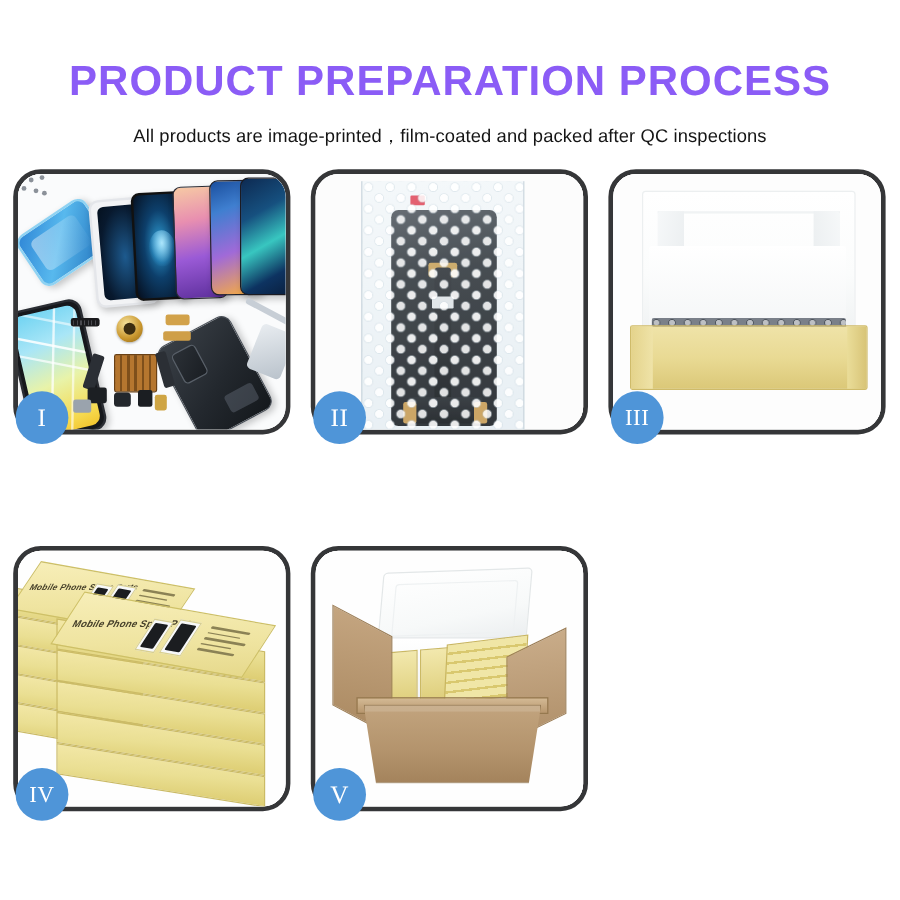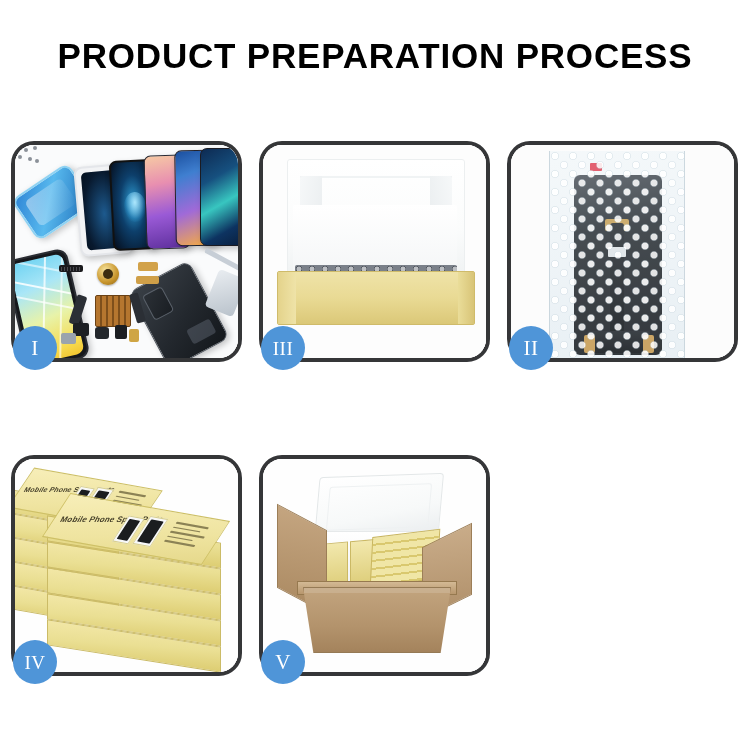--- a/index.html
+++ b/index.html
@@ -20,23 +20,23 @@
   .header {
     width: 750px;
     padding-top: 34px;
     text-align: center;
   }
   .page-title {
     font-family: "Liberation Sans", sans-serif;
     font-size: 35px;
     font-weight: 700;
     letter-spacing: 0.8px;
-    color: #000000;
+    color: #8b5cf6;
     line-height: 1.05;
-    margin: 4px;
+    margin: 16px;
     white-space: nowrap;
   }
   .page-subtitle {
     font-family: "Liberation Sans", sans-serif;
     font-size: 15.3px;
     font-weight: 400;
     color: #151515;
     margin: 11px 0 0 0;
     letter-spacing: 0.1px;
     white-space: nowrap;
@@ -482,20 +482,21 @@
   .bb-shadow{
     position:absolute; left:10px; top:178px; width:186px; height:10px;
     background:radial-gradient(ellipse at 50% 50%, rgba(0,0,0,.12), rgba(0,0,0,0) 70%);
   }
 </style>
 </head>
 <body>
 
 <div class="header">
   <h1 class="page-title">PRODUCT PREPARATION PROCESS</h1>
+  <p class="page-subtitle">All products are image-printed，film-coated and packed after QC inspections</p>
 </div>
 
 <div class="grid">
 
   <div class="card">
     <div class="card-clip">
       <div class="photo c1-bg">
         <div class="phone-fan">
           <div class="pf pf-a"></div>
           <div class="pf pf-b">
@@ -534,49 +535,49 @@
             <i style="left:13px;top:12px"></i>
             <i style="left:20px;top:14px"></i>
         </div>
       </div>
     </div>
     <div class="step-badge">I</div>
   </div>
 
   <div class="card">
     <div class="card-clip">
-      <div class="photo c3-bg">
-        <div class="foam-lid">
-          <div class="foam-lid-flapL"></div>
-          <div class="foam-lid-flapR"></div>
-        </div>
-        <div class="foam-pad"></div>
-        <div class="grey-bubble"></div>
-        <div class="kraft-tray"></div>
-      </div>
-    </div>
-    <div class="step-badge wide">III</div>
-  </div>
-
-  <div class="card">
-    <div class="card-clip">
       <div class="photo c2-bg">
         <div class="bubble-sleeve">
           <div class="lcd-inside">
             <div class="red-tag"></div>
             <div class="lcd-conn"></div>
             <div class="lcd-flex"></div>
             <div class="lcd-chip"></div>
             <div class="lcd-foot"></div>
           </div>
           <div class="bubbles"></div>
         </div>
       </div>
     </div>
     <div class="step-badge">II</div>
+  </div>
+
+  <div class="card">
+    <div class="card-clip">
+      <div class="photo c3-bg">
+        <div class="foam-lid">
+          <div class="foam-lid-flapL"></div>
+          <div class="foam-lid-flapR"></div>
+        </div>
+        <div class="foam-pad"></div>
+        <div class="grey-bubble"></div>
+        <div class="kraft-tray"></div>
+      </div>
+    </div>
+    <div class="step-badge wide">III</div>
   </div>
 
   <div class="card">
     <div class="card-clip">
       <div class="photo c4-bg">
         <div class="stack">
           <div class="ybox l5"></div>
           <div class="ybox l4"></div>
           <div class="ybox l3"></div>
           <div class="ybox l2"></div>

